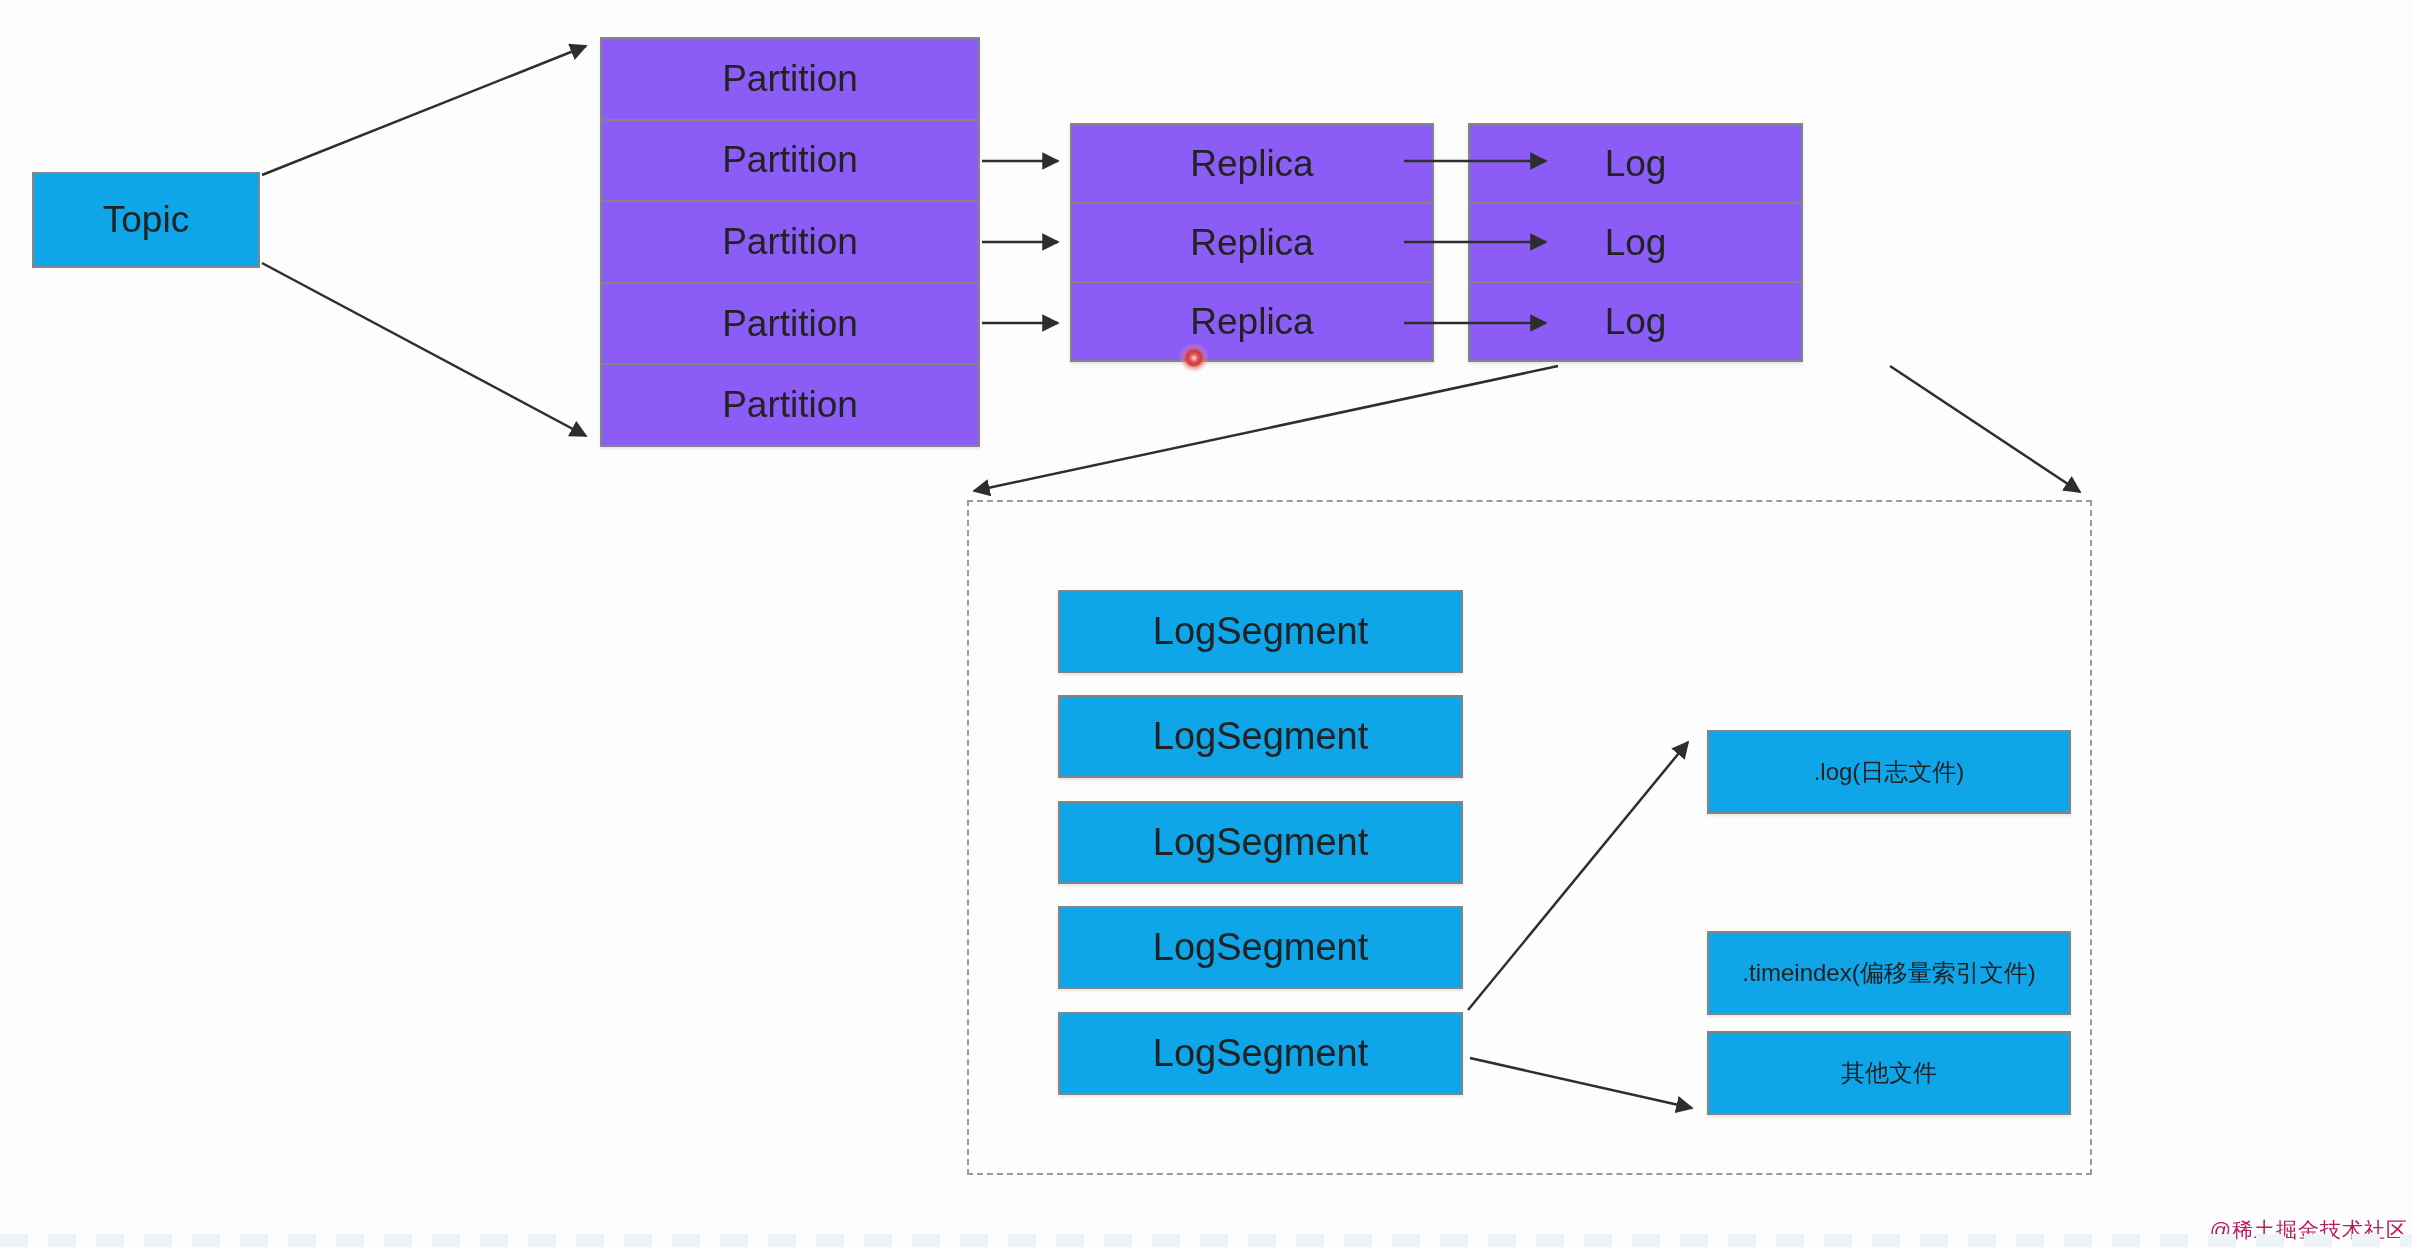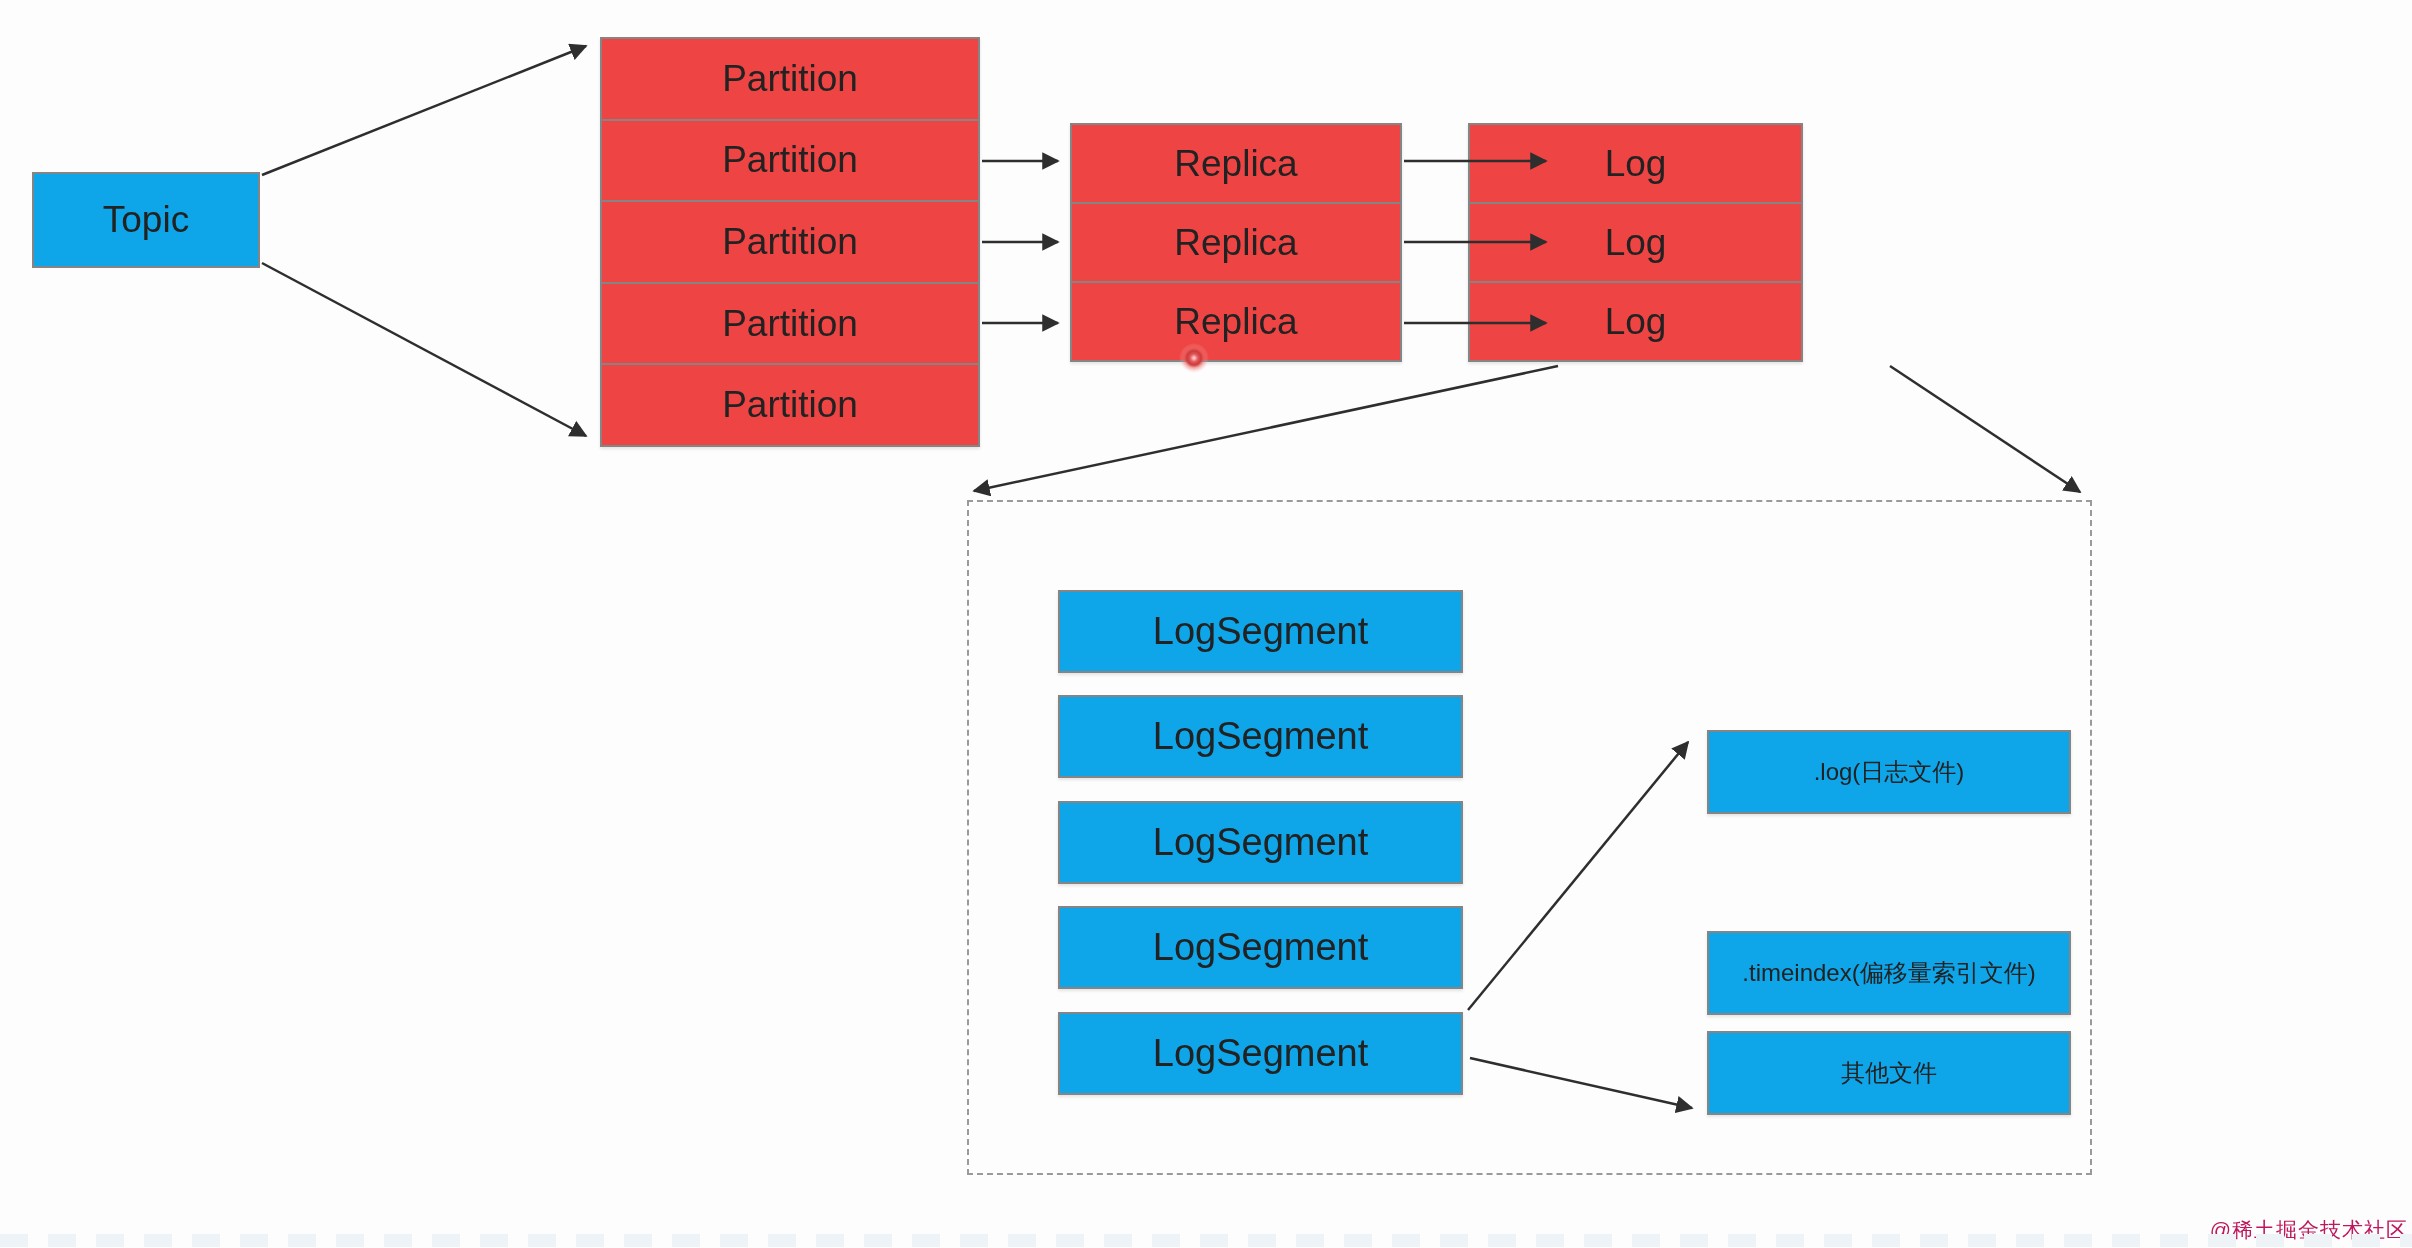--- a/index.html
+++ b/index.html
@@ -9,32 +9,32 @@
     font-family:"Liberation Sans","DejaVu Sans",sans-serif;
     color:#222;
   }
   .box{
     position:absolute; background:#0ea5e9; border:2px solid #858585;
     display:flex; align-items:center; justify-content:center;
     font-size:37px; color:#222; box-sizing:border-box;
     box-shadow:0 2px 3px rgba(0,0,0,0.10);
   }
   .stack{
-    position:absolute; background:#ef4444; border:2px solid #858585;
+    position:absolute; background:#8b5cf6; border:2px solid #858585;
     display:flex; flex-direction:column; box-sizing:border-box;
     box-shadow:0 2px 3px rgba(0,0,0,0.10);
   }
   .stack .row{
     flex:1; display:flex; align-items:center; justify-content:center;
     font-size:37px; color:#222; border-top:2px solid #858585;
   }
   .stack .row:first-child{border-top:none;}
   .topic{left:32px; top:172px; width:228px; height:96px; box-shadow:none;}
   .partitions{left:600px; top:37px; width:380px; height:410px;}
-  .replicas{left:1070px; top:123px; width:332px; height:239px;}
+  .replicas{left:1070px; top:123px; width:364px; height:239px;}
   .logs{left:1468px; top:123px; width:335px; height:239px;}
   .dashed-box{
     position:absolute; left:967px; top:500px; width:1125px; height:675px;
     border:2px dashed #9a9a9a; box-sizing:border-box; background:transparent;
   }
   .seg{left:1058px; width:405px; height:83px; font-size:38px;}
   .file{left:1707px; width:364px; height:84px; font-size:24px;}
   .arrows{position:absolute; left:0; top:0; width:2412px; height:1248px; pointer-events:none;}
   .cursor-dot{
     position:absolute; left:1179px; top:343px; width:30px; height:30px; border-radius:50%;

